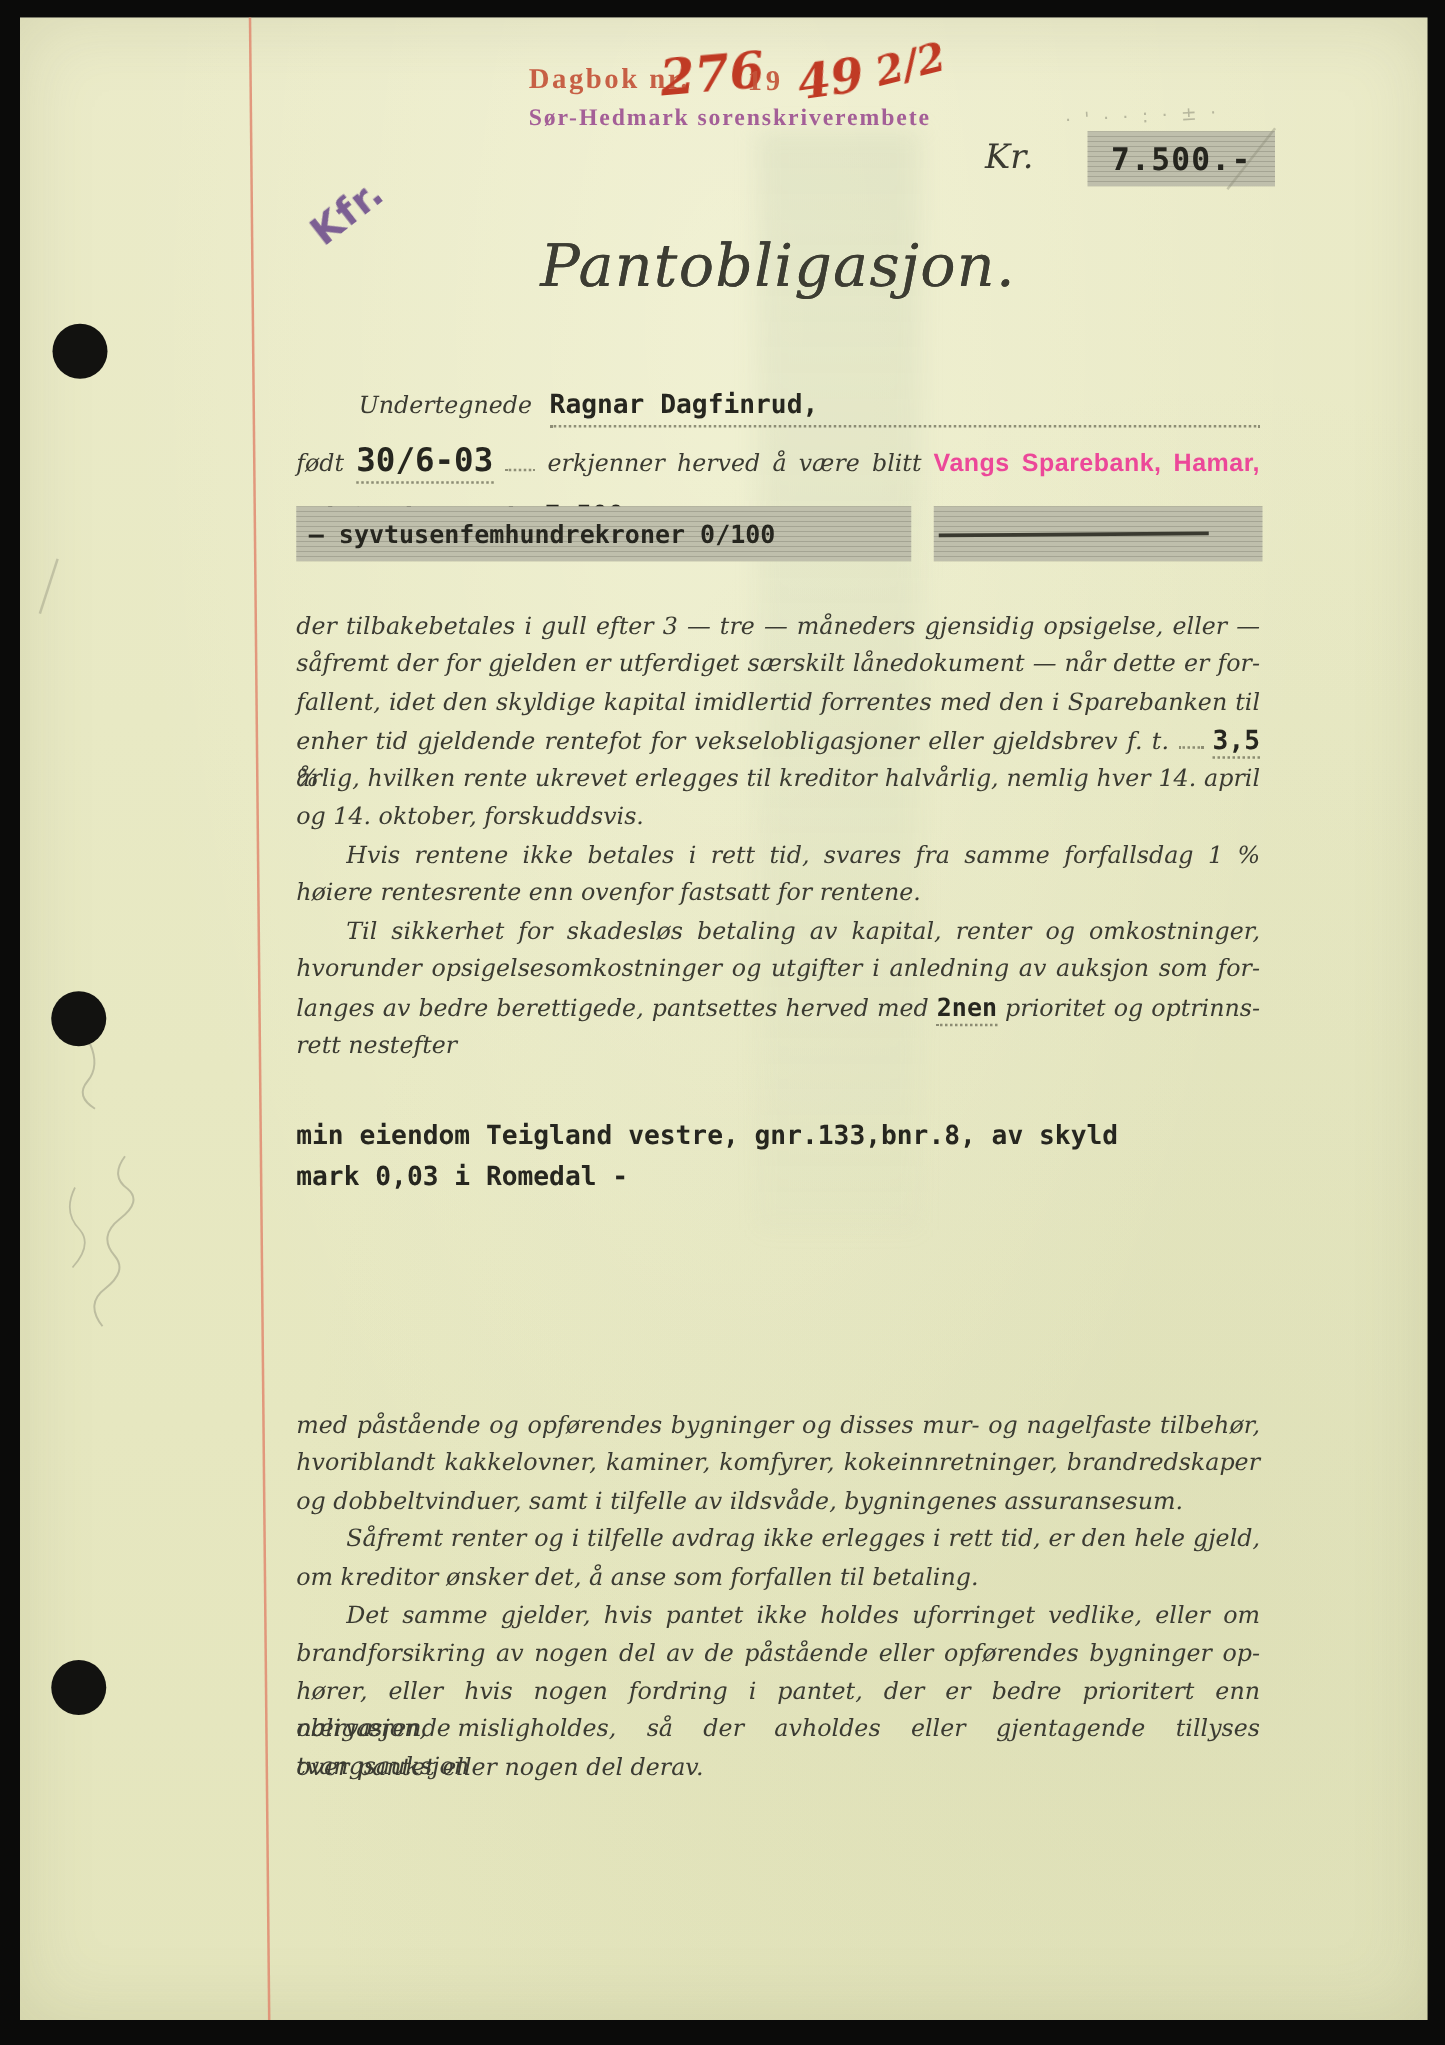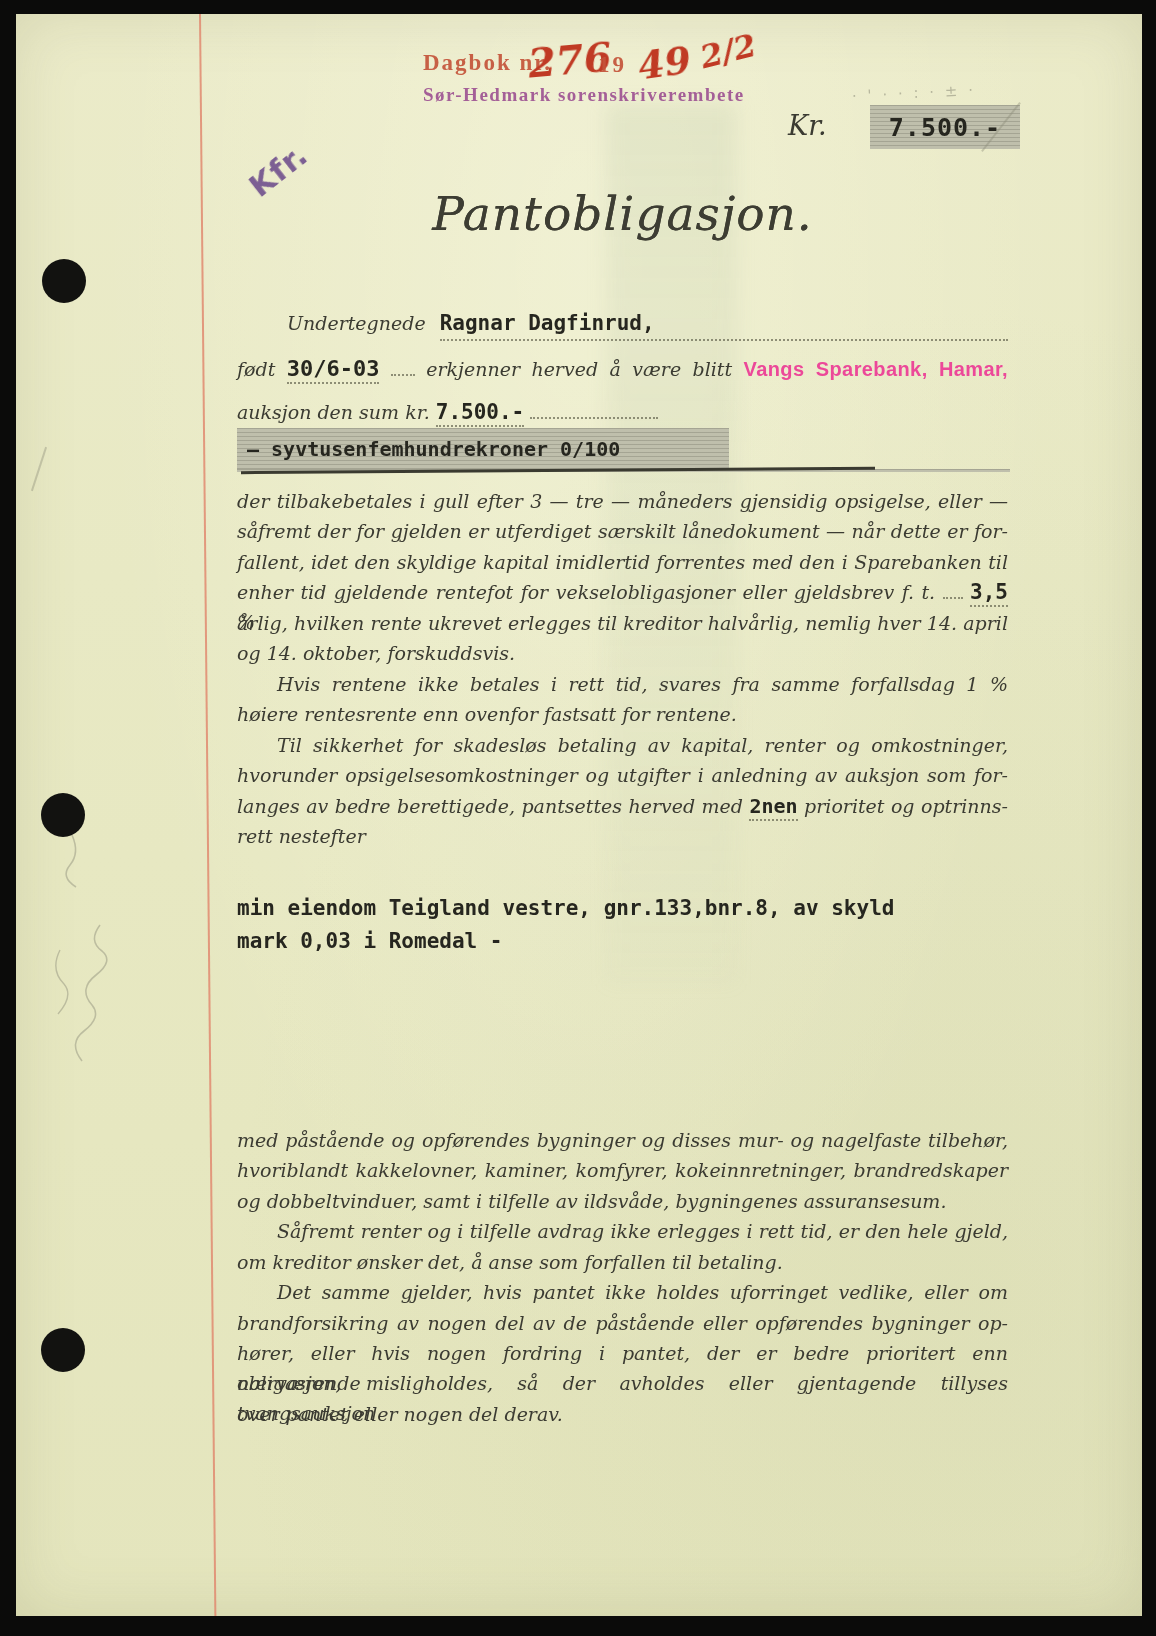--- a/index.html
+++ b/index.html
@@ -49,21 +49,21 @@
       color:#26261f;}
   .dotline{border-bottom:2px dotted rgba(90,90,70,.65);padding-bottom:1px;}
   .dottail{display:inline-block;height:12px;border-bottom:2px dotted rgba(90,90,70,.65);}
   .boldsans{font-family:"Liberation Sans",sans-serif;font-style:normal;font-weight:700;
       font-size:20px;letter-spacing:.4px;color:#ec4899;}
   .flexline{display:flex;align-items:baseline;text-align-last:auto;}
   .fill{flex:1;margin-left:14px;}
   .mono-line{position:absolute;left:237px;font-family:"DejaVu Sans Mono",monospace;
       font-weight:700;font-size:21px;color:#26261f;white-space:pre;}
   .uline{border-bottom:3px solid #26261f;padding-bottom:1px;}
-  .words-box{position:absolute;left:237px;top:428px;width:773px;height:44px;display:flex;flex-direction:column;}
+  .words-box{position:absolute;left:237px;top:405px;width:773px;height:44px;display:flex;}
   .wb1{width:492px;height:100%;display:flex;align-items:center;padding-left:10px;
       box-sizing:border-box;}
   .wbgap{width:18px;}
   .wb2{flex:1;height:100%;display:flex;align-items:center;}
   .wb2 .dash{width:82%;border-top:3px solid #3a3a30;margin-left:4px;
       transform:rotate(-.4deg);}
   .wb-text{font-family:"DejaVu Sans Mono",monospace;font-weight:700;font-size:20px;
       color:#26261f;}
   .pencil-stroke{position:absolute;background:#8b8b78;opacity:.4;}
 </style>
@@ -106,21 +106,21 @@
 
   <div class="title" style="top:186px;">Pantobligasjon.</div>
 
   <div class="serif-line flexline" style="top:308px;">
     <span style="margin-left:50px;">Undertegnede</span>
     <span class="fill dotline"><span class="typed" style="font-size:21px;">Ragnar Dagfinrud,</span></span>
   </div>
 
   <div class="serif-line" style="top:354px;">
     <span>født</span>
-    <span class="typed dotline" style="font-size:22px;">30/6-03</span>
+    <span class="typed dotline" style="font-size:26px;">30/6-03</span>
     <span class="dottail" style="width:24px;"></span>
     <span>erkjenner herved å være blitt</span>
     <span class="boldsans">Vangs Sparebank, Hamar,</span>
   </div>
 
   <div class="serif-line endline" style="top:397px;">
     <span>auksjon den sum kr.</span>
     <span class="typed dotline" style="font-size:21px;">7.500.-</span>
     <span class="dottail" style="width:128px;"></span>
   </div>

